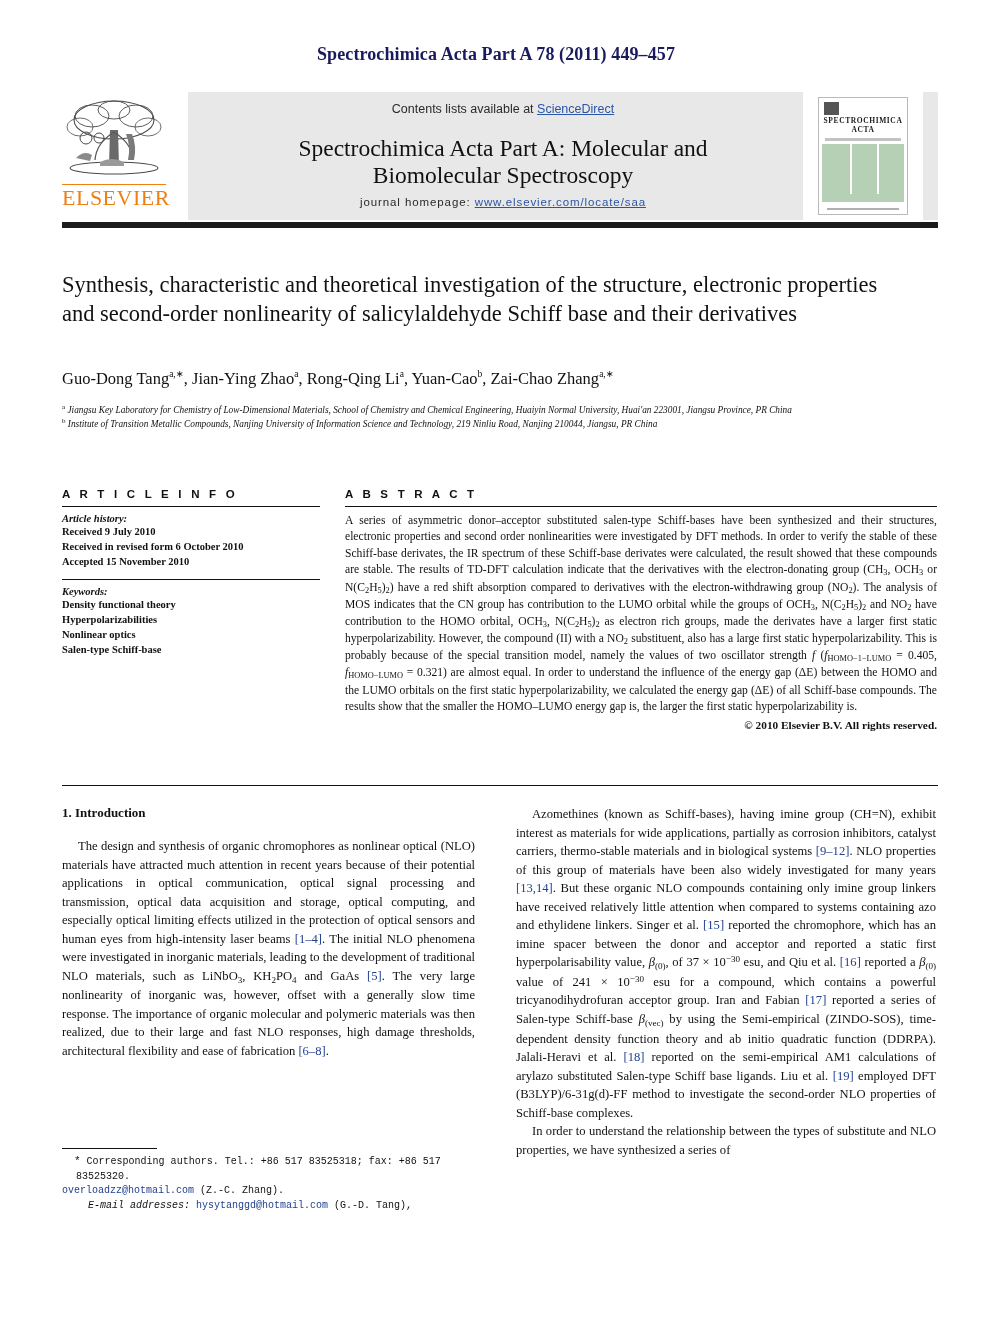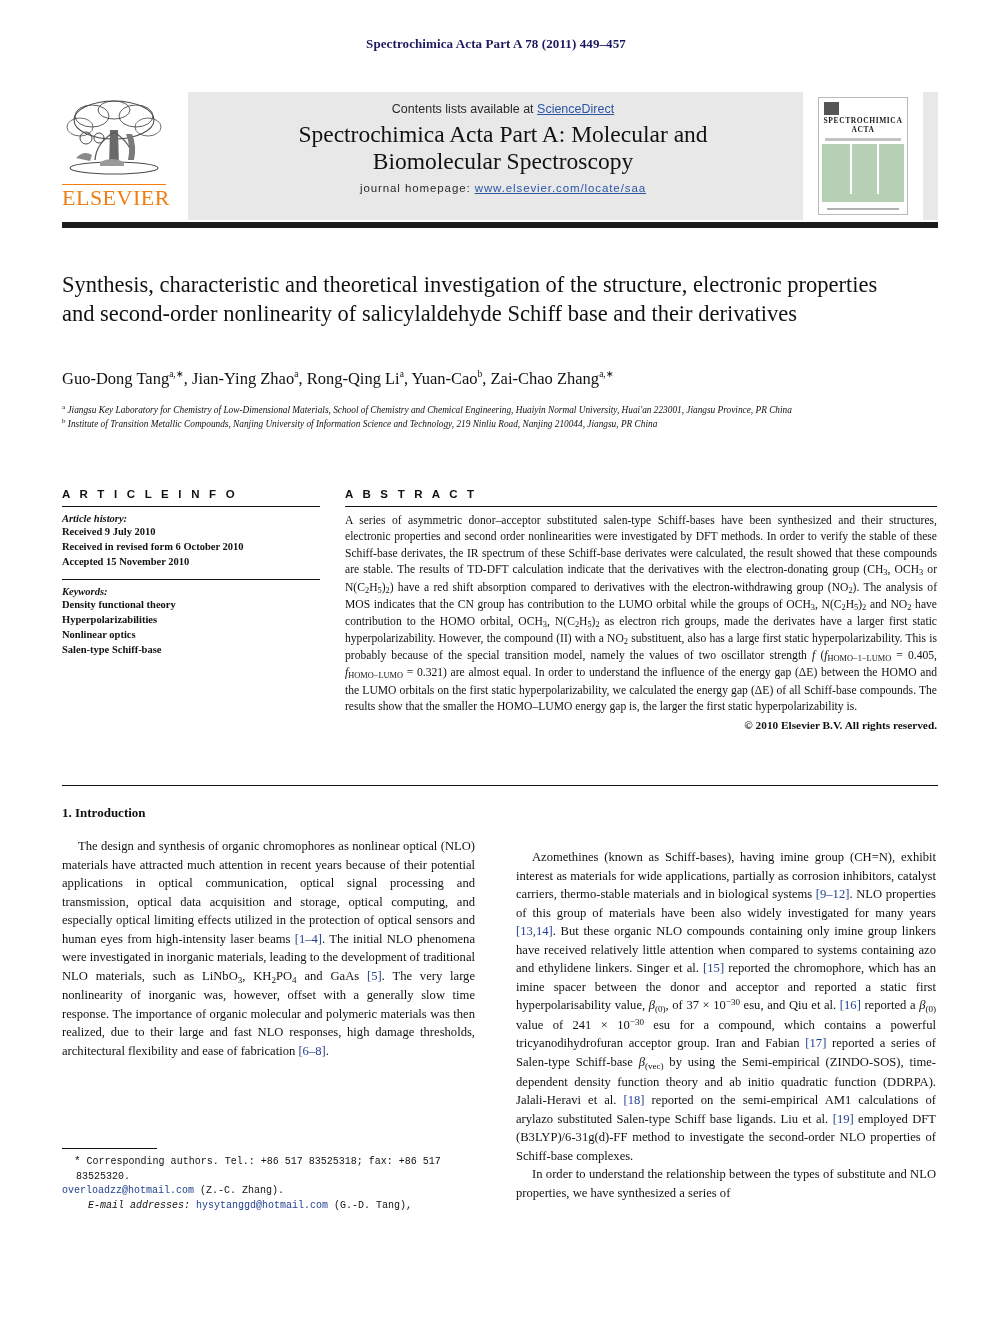--- a/index.html
+++ b/index.html
@@ -18,26 +18,26 @@
   .page {
     position: absolute;
     left: 0; top: 0;
     width: 992px;
     height: 1323px;
   }
 
   
   .running-head {
     position: absolute;
-    left: 0; top: 36px;
+    left: 0; top: 44px;
     width: 992px;
     text-align: center;
     font-family: "Liberation Serif", serif;
     font-weight: bold;
-    font-size: 13px;
+    font-size: 18px;
     color: #1a1a5e;
     letter-spacing: .1px;
   }
 
   
   .masthead {
     position: absolute;
     left: 62px; top: 92px;
     width: 876px;
     height: 136px;
@@ -154,21 +154,21 @@
     font-family: "Liberation Sans", sans-serif;
     font-size: 12.5px;
     color: #2a2a2a;
     text-align: center;
   }
   .sciencedirect {
     color: #2b55a5;
     font-weight: normal;
   }
   .journal-name {
-    margin-top: 5px;
+    margin-top: 19px;
     font-family: "Liberation Serif", serif;
     font-size: 23.5px;
     line-height: 1.15;
     color: #111;
   }
   .homepage-line {
     margin-top: 7px;
     font-family: "Liberation Sans", sans-serif;
     font-size: 11.5px;
     letter-spacing: .9px;
@@ -283,21 +283,21 @@
   }
 
   
   .body-l {
     position: absolute;
     left: 62px; top: 805px;
     width: 413px;
   }
   .body-r {
     position: absolute;
-    left: 516px; top: 848px;
+    left: 516px; top: 805px;
     width: 420px;
   }
   .intro-head {
     font-family: "Liberation Serif", serif;
     font-weight: bold;
     font-size: 13px;
     color: #111;
     margin-bottom: 16px;
   }
   .para {

